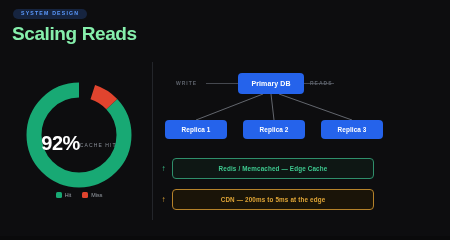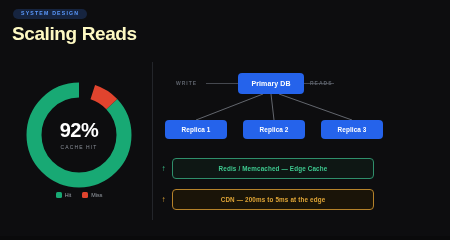--- a/index.html
+++ b/index.html
@@ -34,44 +34,44 @@
     font-weight: bold;
     letter-spacing: 1.2px;
     line-height: 1;
   }
   #page-title {
     position: absolute;
     left: 12px; top: 24px;
     font-size: 19px;
     font-weight: bold;
     letter-spacing: -0.4px;
-    color: #fef9c3;
+    color: #86efac;
     line-height: 1.1;
   }
   #page-subtitle {
     position: absolute;
     left: 13px; top: 50px;
     font-size: 7.2px;
     color: #8a8f98;
     letter-spacing: 0.1px;
   }
 
   
   #donut-wrap {
     position: absolute;
     left: 22px; top: 78px;
     width: 114px; height: 114px;
   }
   #donut-svg { display: block; }
   #donut-center {
     position: absolute;
-    left: 0; top: 0;
+    left: 0; top: 8px;
     width: 114px; height: 114px;
     display: flex;
-    flex-direction: column;
+    flex-direction: row;
     align-items: center;
     justify-content: center;
   }
   #donut-value {
     font-size: 20px;
     font-weight: bold;
     color: #ffffff;
     letter-spacing: -0.5px;
     line-height: 1;
   }

